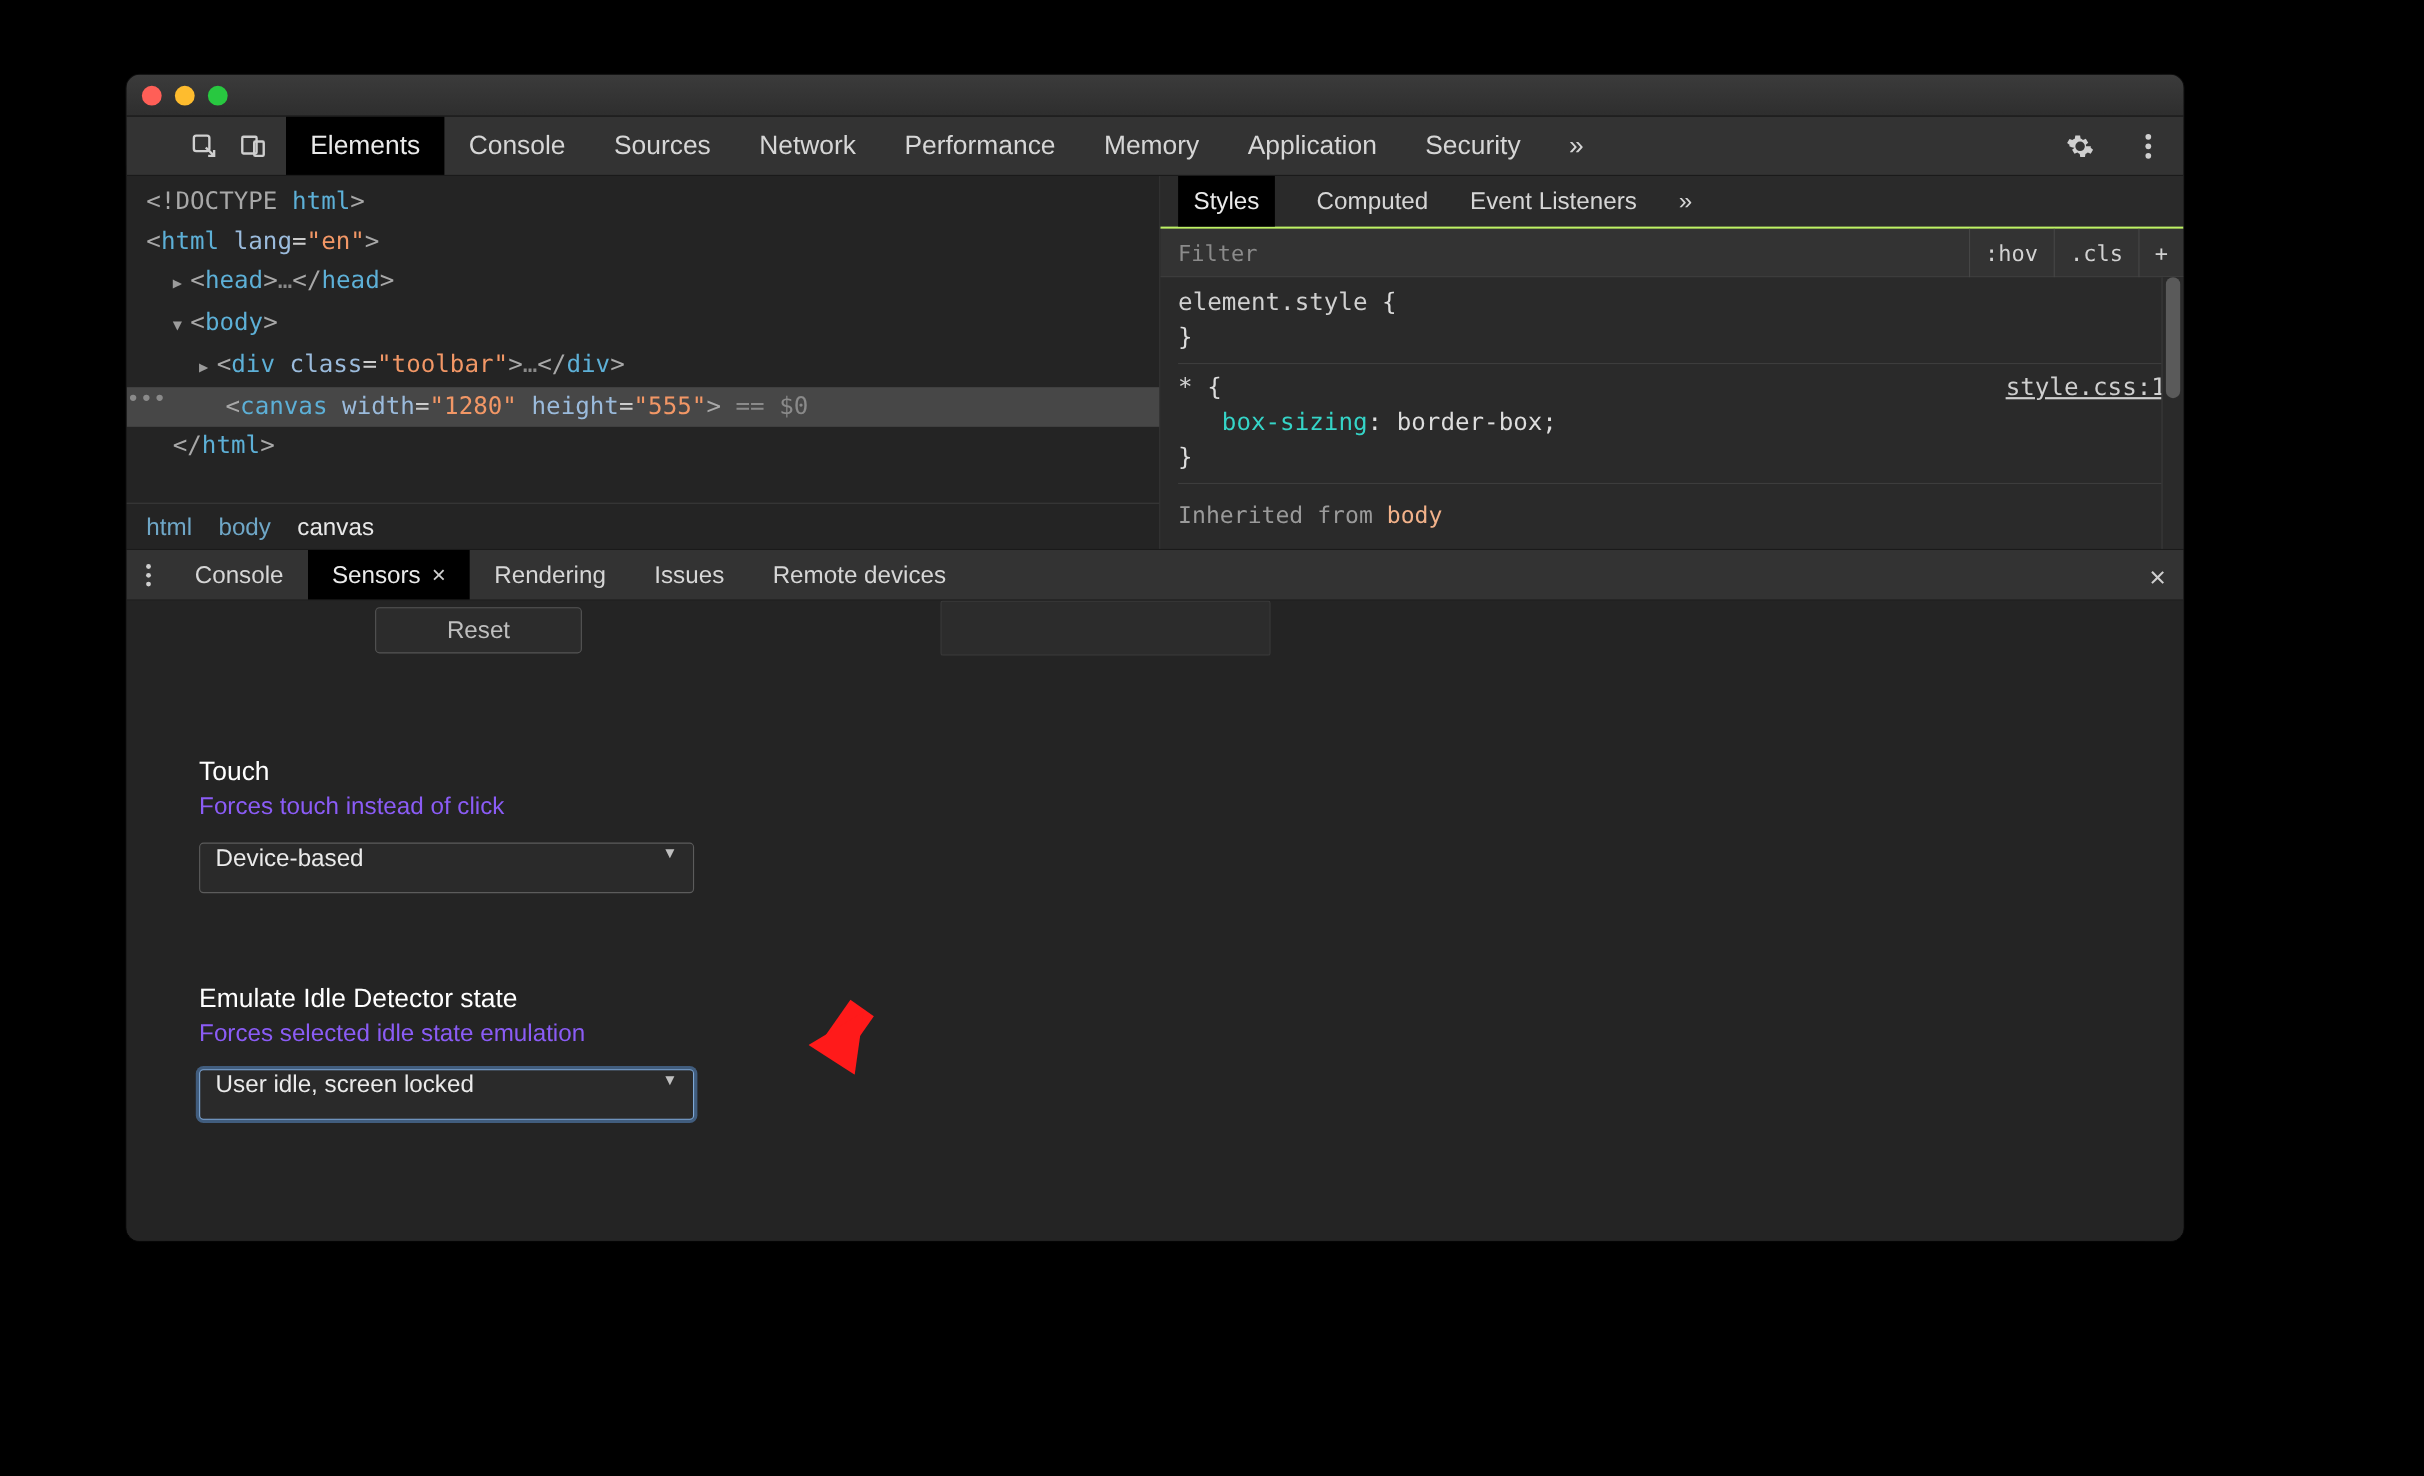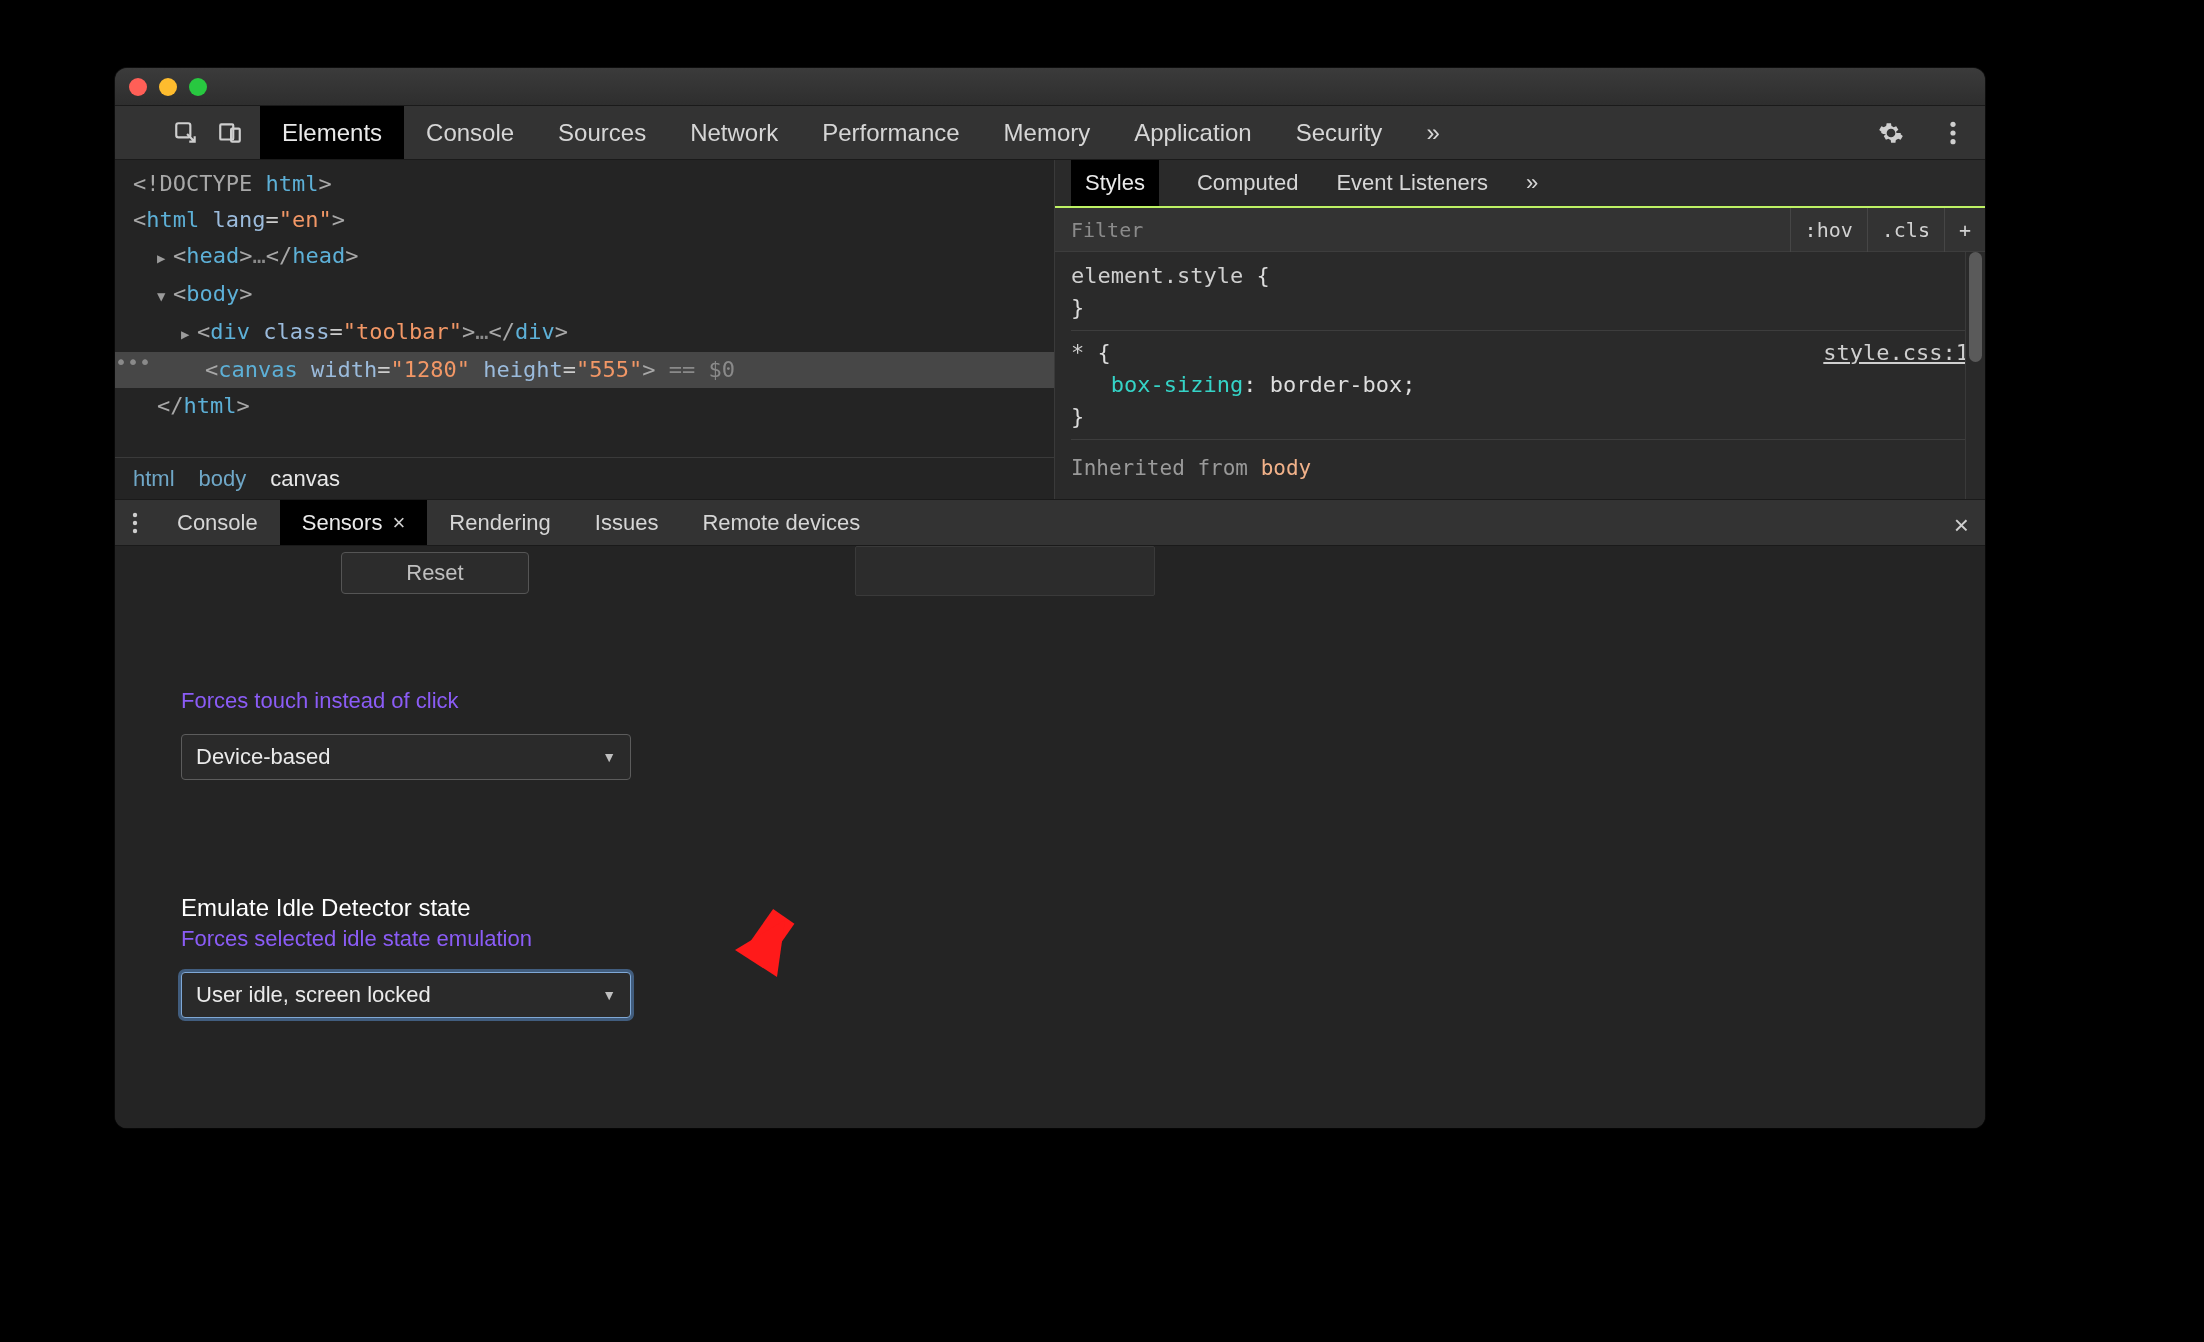--- a/index.html
+++ b/index.html
@@ -186,21 +186,21 @@
   .section{
     position:absolute; left:66px;
     color:#e6e6e6;
   }
   .section.touch{ top:142px; }
   .section h3{ font-size:24px; font-weight:400; color:#fff; margin-bottom:4px;}
   .section .sub{ font-size:22px; color:#8b5cf6; margin-bottom:20px;}
   .select{
     width:450px; height:46px; border:1px solid #5c5c5c; border-radius:4px;
     background:#2a2a2a; color:#eaeaea; font-size:22px;
-    display:flex; align-items:center; justify-content:space-between;
+    display:flex; justify-content:space-between;
     padding:0 14px; cursor:pointer;
   }
   .select.focus{ box-shadow:0 0 0 3px rgba(90,140,200,0.55); border-color:#7fa8d6;}
   .chev{ font-size:14px; color:#bfbfbf;}
   .section.idle{ top:348px; }
   .arrow{
     position:absolute; left:620px; top:336px;
     pointer-events:none;
   }
 </style>
@@ -338,20 +338,21 @@
       <div class="dtab">Issues</div>
       <div class="dtab">Remote devices</div>
       <div class="drawer-close">×</div>
     </div>
 
     <div class="drawer-body">
       <div class="reset-btn">Reset</div>
       <div class="ghostbox"></div>
 
       <div class="section touch">
+        <h3>Touch</h3>
         <div class="sub">Forces touch instead of click</div>
         <div class="select">
           <span>Device-based</span>
           <span class="chev">▼</span>
         </div>
       </div>
 
       <div class="section idle">
         <h3>Emulate Idle Detector state</h3>
         <div class="sub">Forces selected idle state emulation</div>

